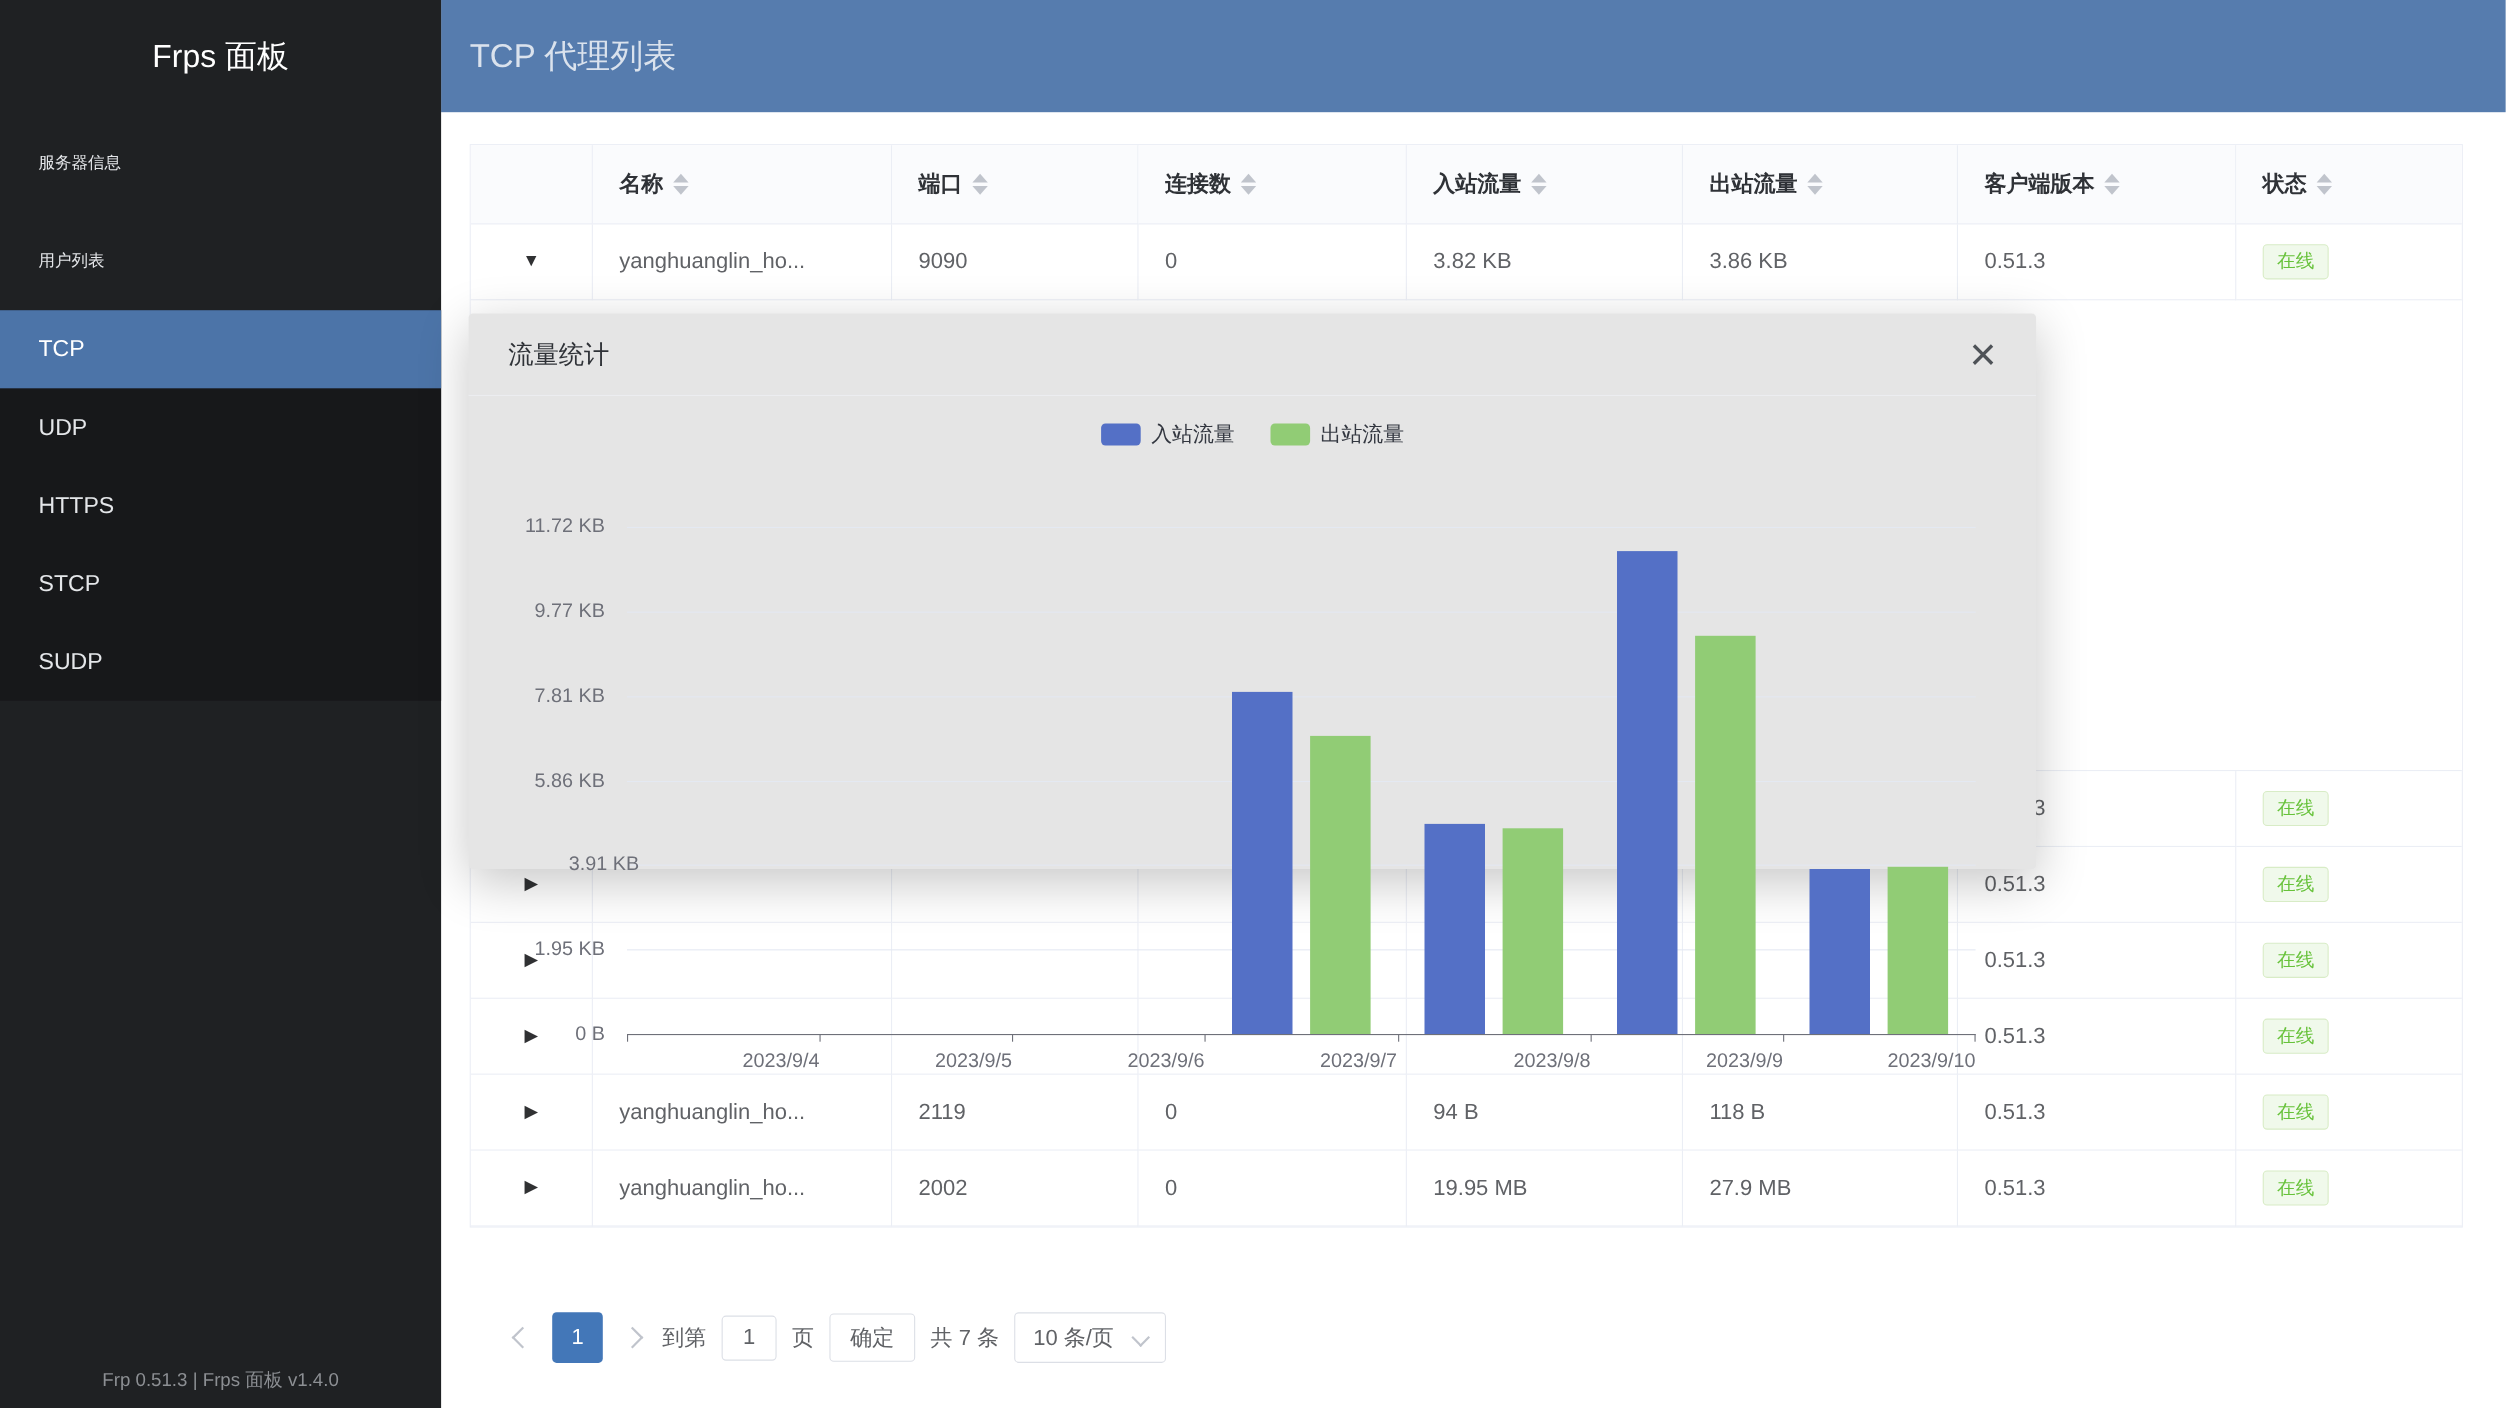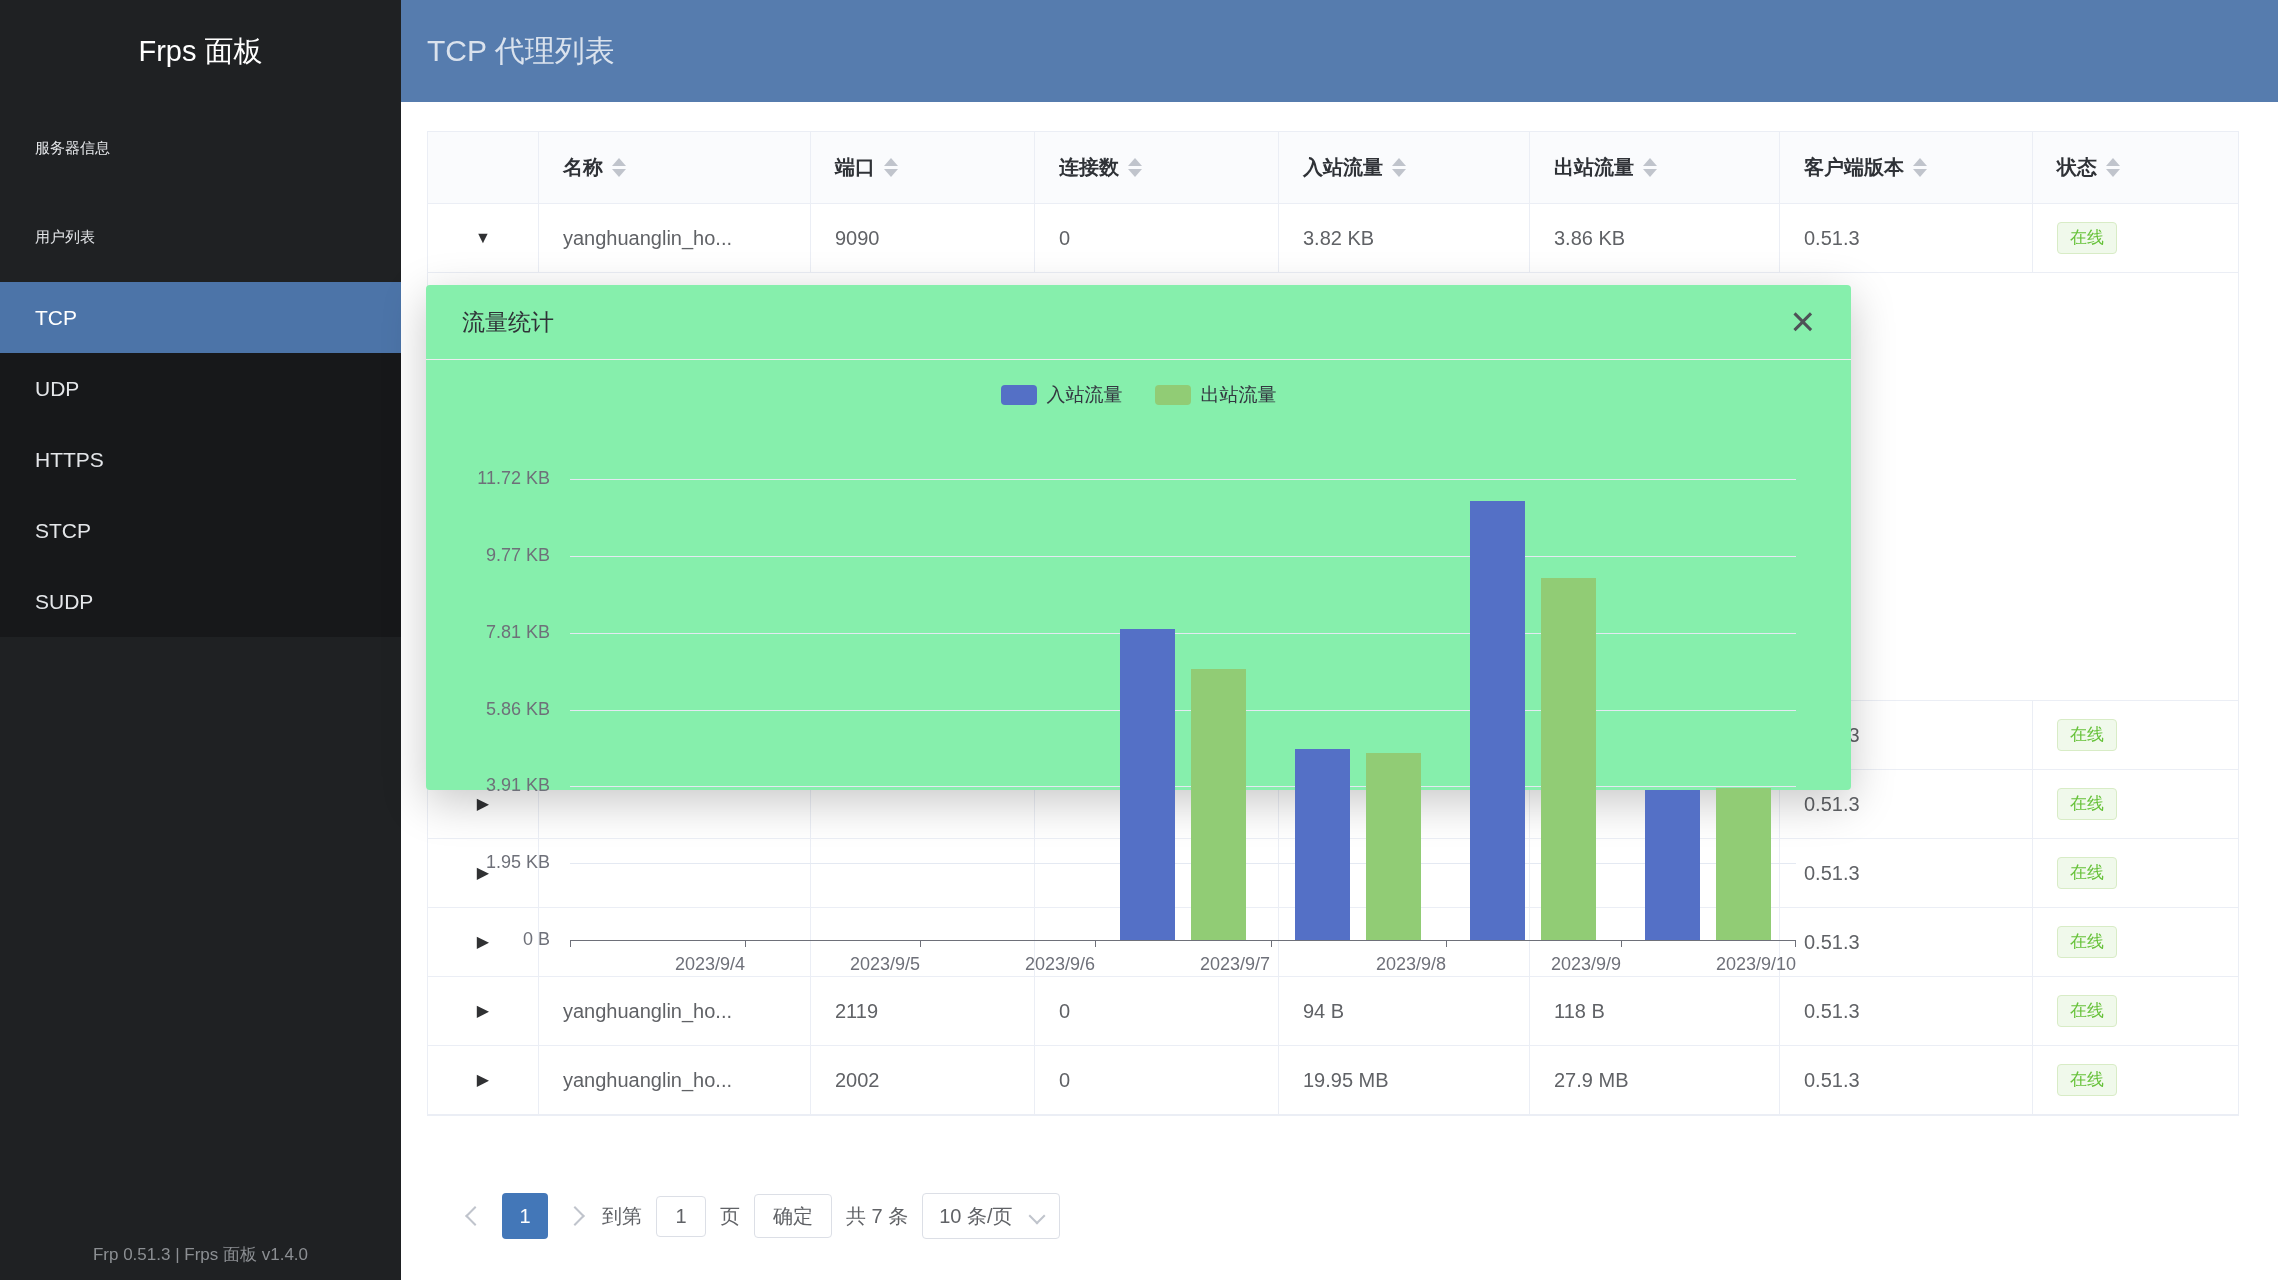--- a/index.html
+++ b/index.html
@@ -41,21 +41,21 @@
   .pg-arrow .chev{width:12px;height:12px;}
   .chev-left{border-left:2px solid #c0c4cc;border-bottom:2px solid #c0c4cc;transform:rotate(45deg);}
   .chev-right{border-top:2px solid #c0c4cc;border-right:2px solid #c0c4cc;transform:rotate(45deg);}
   .pg-page{width:46px;height:46px;background:#4377b8;color:#fff;display:flex;align-items:center;justify-content:center;border-radius:4px;font-size:20px;cursor:pointer;}
   .pg-label{white-space:nowrap;}
   .pg-input{width:50px;height:41px;border:1px solid #dcdfe6;border-radius:4px;text-align:center;font-size:20px;color:#606266;box-sizing:border-box;outline:none;font-family:inherit;}
   .pg-btn{height:44px;padding:0 18px;background:#fff;border:1px solid #dcdfe6;border-radius:4px;font-size:20px;color:#606266;cursor:pointer;font-family:inherit;}
   .pg-select{position:relative;height:46px;border:1px solid #dcdfe6;border-radius:4px;display:flex;align-items:center;padding:0 46px 0 16px;cursor:pointer;box-sizing:border-box;}
   .pg-select .chev-down{position:absolute;right:16px;top:16px;width:10px;height:10px;border-right:2px solid #c0c4cc;border-bottom:2px solid #c0c4cc;transform:rotate(45deg);}
   
-  .modal{position:absolute;left:426px;top:285px;width:1425px;height:505px;background:#86efac;border-radius:4px;box-shadow:0 12px 45px rgba(0,0,0,0.22);z-index:10;}
+  .modal{position:absolute;left:426px;top:285px;width:1425px;height:505px;background:#e5e5e5;border-radius:4px;box-shadow:0 12px 45px rgba(0,0,0,0.22);z-index:10;}
   .modal-header{height:74px;display:flex;align-items:center;justify-content:space-between;padding:0 36px;border-bottom:1px solid #ecedf0;}
   .modal-title{font-size:23px;color:#2f3237;}
   .modal-close{font-size:42px;color:#4e5257;line-height:1;cursor:pointer;font-weight:300;}
   .legend{position:absolute;left:0;right:0;top:97px;display:flex;justify-content:center;align-items:center;gap:32px;}
   .legend-item{display:inline-flex;align-items:center;gap:10px;cursor:pointer;}
   .swatch{display:inline-block;width:36px;height:20px;border-radius:4px;}
   .legend-item span:last-child{font-size:19px;color:#333740;}
   .chart{position:absolute;left:144px;top:194px;width:1226px;height:461px;border-bottom:1px solid #6e7079;}
   .gridline{position:absolute;left:0;width:100%;height:1px;background:#e4e9f2;}
   .ytick{position:absolute;left:-144px;width:124px;text-align:right;font-size:18px;color:#6e7079;white-space:nowrap;}
@@ -293,21 +293,21 @@
     <div class="chart">
         <div class="gridline" style="top: 0px;"></div>
         <div class="ytick" style="top: -11px;">11.72 KB</div>
         <div class="gridline" style="top: 77px;"></div>
         <div class="ytick" style="top: 66px;">9.77 KB</div>
         <div class="gridline" style="top: 154px;"></div>
         <div class="ytick" style="top: 143px;">7.81 KB</div>
         <div class="gridline" style="top: 231px;"></div>
         <div class="ytick" style="top: 220px;">5.86 KB</div>
         <div class="gridline" style="top: 307px;"></div>
-        <div class="ytick" style="top: 296px;">3.91 KB</div>
+        <div class="ytick" style="top: 296px; margin-left: 31px;">3.91 KB</div>
         <div class="gridline" style="top: 384px;"></div>
         <div class="ytick" style="top: 373px;">1.95 KB</div>
         <div class="ytick" style="top: 450px;">0 B</div>
         <div class="xtick" style="left: 0px; width: 175px;">2023/9/4</div>
         <div class="tick" style="left: 0px;"></div>
         <div class="xtick" style="left: 175px; width: 175px;">2023/9/5</div>
         <div class="tick" style="left: 175px;"></div>
         <div class="xtick" style="left: 350px; width: 175px;">2023/9/6</div>
         <div class="tick" style="left: 350px;"></div>
         <div class="xtick" style="left: 525px; width: 175px;">2023/9/7</div>

